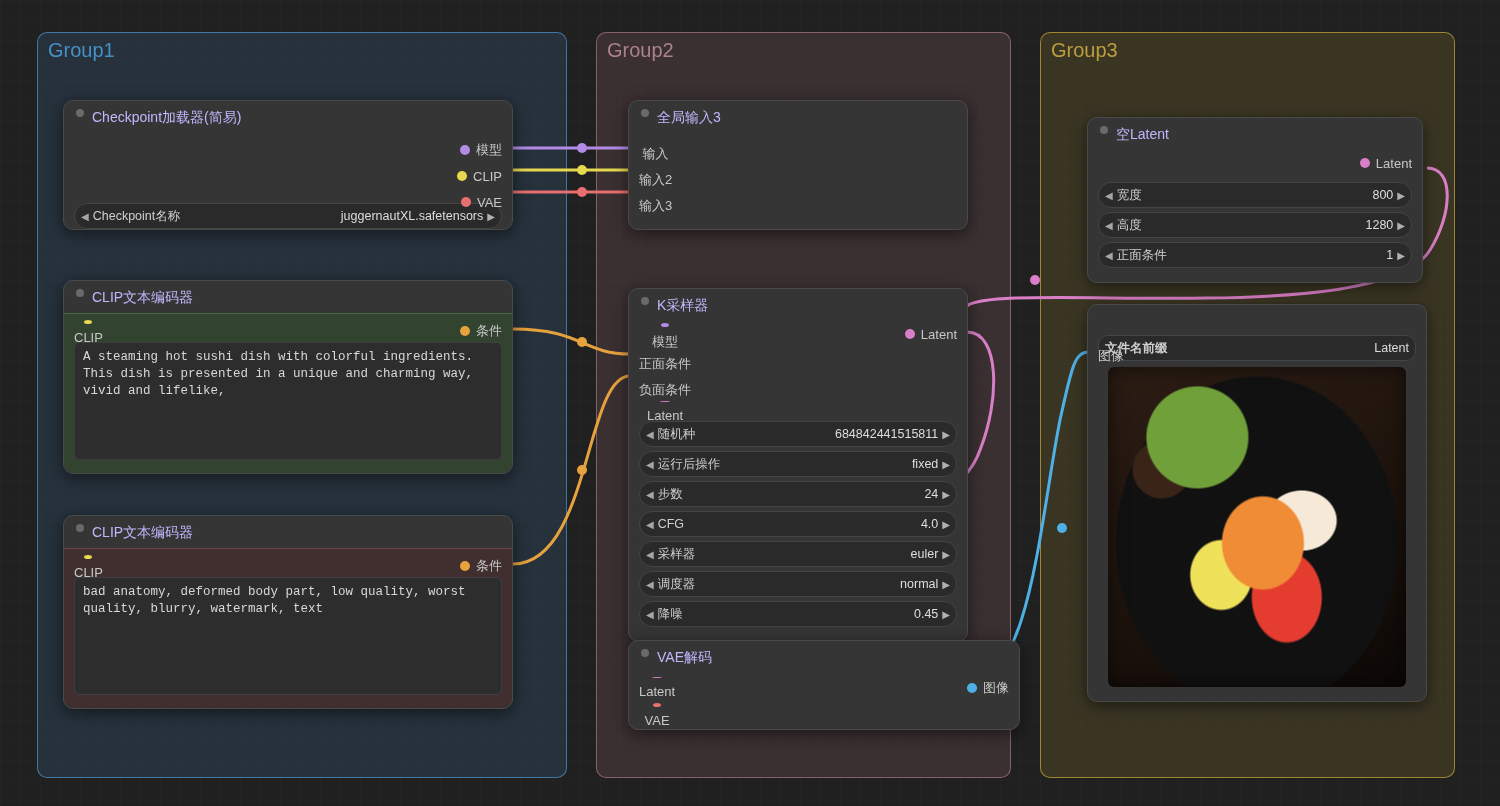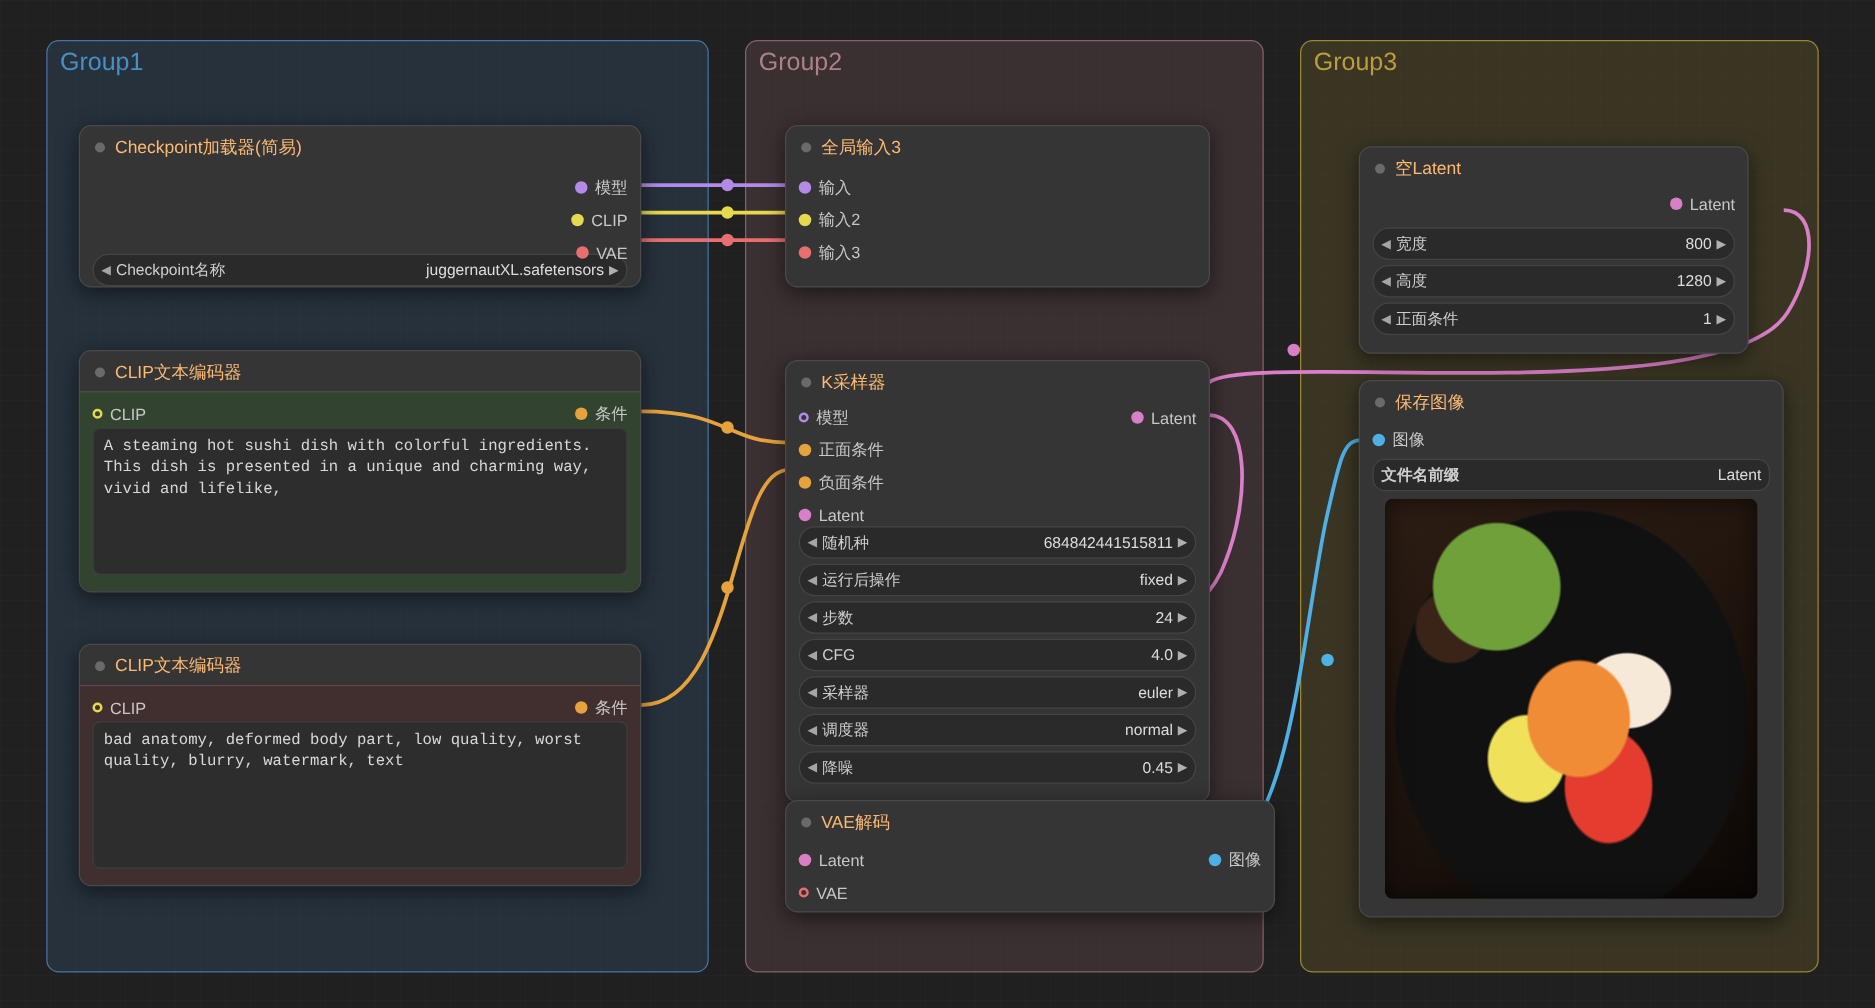--- a/index.html
+++ b/index.html
@@ -35,36 +35,35 @@
     position: absolute;
     background: #353535;
     border: 1px solid #4a4a4a;
     border-radius: 10px;
     box-shadow: 0 4px 16px rgba(0,0,0,0.5);
     font-size: 13px;
     z-index: 10;
   }
   .node-header {
     display: flex;
-    align-items: center;
     gap: 8px;
     padding: 8px 12px 6px;
     border-radius: 10px 10px 0 0;
     font-size: 14px;
-    color: #fdba74;
+    color: #c4b5fd;
   }
   .collapse-dot { width: 8px; height: 8px; border-radius: 50%; background: #6a6a6a; }
   .node-body { padding: 6px 10px 10px; }
   .tint-green  .node-body { background: rgba(46, 84, 42, 0.45); border-top: 1px solid #456b40; border-radius: 0 0 10px 10px; }
   .tint-red    .node-body { background: rgba(88, 40, 40, 0.38); border-top: 1px solid #6b4444; border-radius: 0 0 10px 10px; }
 
   .ports-left, .ports-right { position: absolute; top: 36px; display: flex; flex-direction: column; gap: 4px; }
   .ports-left  { left: 0; }
   .ports-right { right: 0; }
-  .port { display: flex; align-items: center; gap: 6px; font-size: 13px; height: 22px; padding: 0 10px; }
+  .port { display: flex; align-items: center; gap: 6px; font-size: 13px; height: 22px; padding: 0 10px; flex-direction: column; }
   .ports-right .port { flex-direction: row-reverse; }
   .dot { width: 10px; height: 10px; border-radius: 50%; background: #888; position: relative; }
   .dot.hollow { background: transparent; border: 2px solid #888; width: 8px; height: 8px; }
   .c-model  { background:#b18be6; } .hc-model  { border-color:#b18be6 !important; }
   .c-clip   { background:#e6d84f; } .hc-clip   { border-color:#e6d84f !important; }
   .c-vae    { background:#e86f6f; } .hc-vae    { border-color:#e86f6f !important; }
   .c-cond   { background:#e6a23c; }
   .c-latent { background:#d97fc7; }
   .c-image  { background:#4fb0e6; }
 
@@ -100,21 +99,21 @@
     resize: none;
     line-height: 1.35;
   }
 
   #node-ckpt    { left: 63px;  top: 100px; width: 450px; height: 130px; }
   #node-clip-pos{ left: 63px;  top: 280px; width: 450px; }
   #node-clip-neg{ left: 63px;  top: 515px; width: 450px; }
   #node-globals { left: 628px; top: 100px; width: 340px; height: 130px; }
   #node-ksamp   { left: 628px; top: 288px; width: 340px; }
   #node-vaedec  { left: 628px; top: 640px; width: 392px; height: 90px; }
-  #node-latent  { left: 1087px; top: 117px; width: 312px; }
+  #node-latent  { left: 1087px; top: 117px; width: 336px; }
   #node-save    { left: 1087px; top: 304px; width: 340px; }
 
   .save-image-slot {
     width: 298px; height: 320px; margin: 6px auto 4px;
     border-radius: 6px;
     background:
       radial-gradient(circle at 30% 22%, #6fa03a 0 50px, transparent 52px),
       radial-gradient(circle at 18% 32%, #3a2418 0 28px, transparent 30px),
       radial-gradient(ellipse at 52% 55%, #f08b36 0 40px, transparent 42px),
       radial-gradient(ellipse at 65% 48%, #f6e9d8 0 34px, transparent 36px),
@@ -420,24 +419,20 @@
         </span>
         <span class="val">
           <span>1</span>
           <span class="tri">▶</span>
         </span>
       </div>
   </div>
 </div>
 
 <div id="node-save" class="node">
-  <div class="node-header">
-    <span class="collapse-dot"></span>
-    <span>保存图像</span>
-  </div>
   <div class="ports-left" style="top:36px">
     <div class="port">
         <span class="dot c-image"></span>
         <span>图像</span>
       </div>
   </div>
   <div class="node-body" style="padding-top:26px">
     <div class="widget single">
       <span class="lbl">
           <span>文件名前缀</span>

